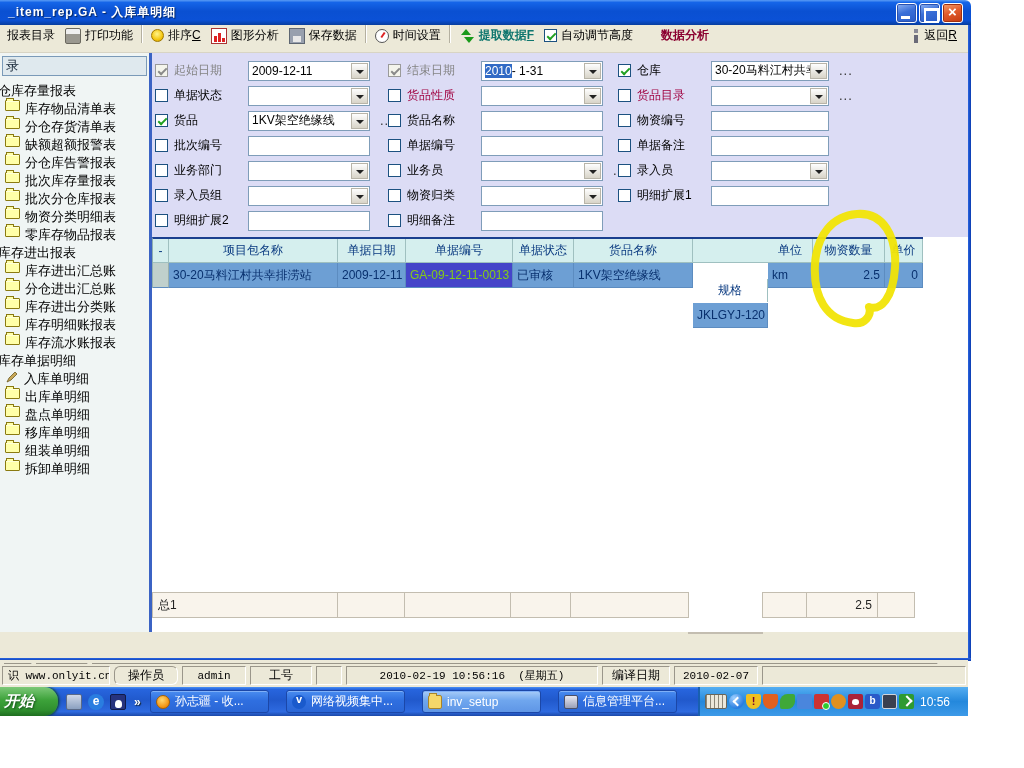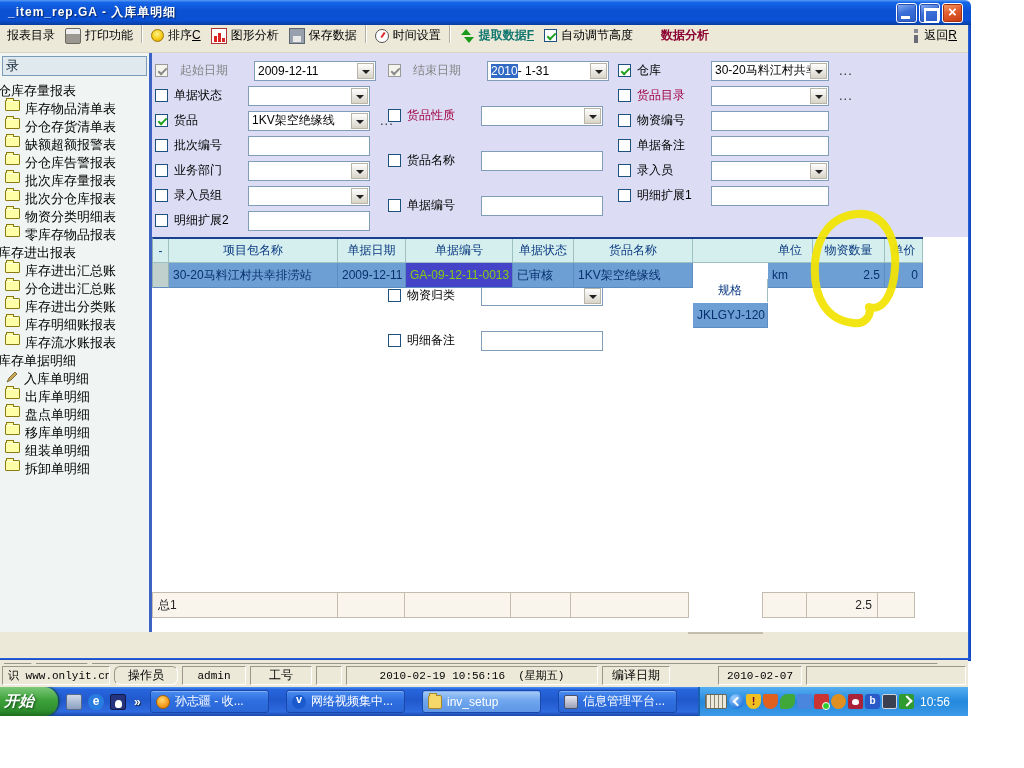--- a/index.html
+++ b/index.html
@@ -55,26 +55,26 @@
   .tree-group{height:18px;line-height:18px;white-space:nowrap;margin-left:-2px;}
   .tree-item{display:flex;align-items:flex-start;gap:5px;height:18px;padding-left:5px;white-space:nowrap;}
   .folder{width:15px;height:11px;background:#ffffa8;border:1px solid #8a7a10;border-radius:1px;position:relative;flex:none;box-shadow:inset 0 1px 0 #ffffd8;}
   .folder::before{content:"";position:absolute;top:-3px;left:0px;width:6px;height:2px;background:#ffffa8;border:1px solid #8a7a10;border-bottom:none;}
   .splitter{position:absolute;left:149px;top:0;width:3px;height:579px;background:#3b63c4;}
   .rightpanel{position:absolute;left:152px;top:0;width:816px;height:579px;background:#fff;}
   
   .filterpanel{position:absolute;left:0;top:0;width:816px;height:184px;background:#dcdcf5;padding-top:5px;}
   .fcol{position:absolute;top:5px;display:flex;flex-direction:column;}
   .fcol1{left:3px;}
-  .fcol2{left:236px;gap:20px;}
+  .fcol2{left:236px;}
   .fcol3{left:466px;}
   .frow{display:flex;align-items:center;height:25px;gap:6px;}
   .flabel{width:68px;font-size:12px;white-space:nowrap;overflow:hidden;}
   .flabel.red{color:#a00040;}
-  .flabel.dis{color:#848484;margin-left:6px;}
+  .flabel.dis{color:#848484;}
   .ctrl{height:20px;background:#fff;border:1px solid #7f9db9;font-size:12px;display:flex;align-items:center;padding:0 3px;white-space:nowrap;overflow:hidden;position:relative;}
   .ctrl.w1{width:122px;}
   .ctrl.w3{width:118px;}
   .dd{padding-right:17px;}
   .dd::before{content:"";position:absolute;right:1px;top:1px;bottom:1px;width:15px;background:linear-gradient(#fefefe,#d8d4c8);border:1px solid #b8b4a8;}
   .dd::after{content:"";position:absolute;right:5px;top:8px;border-left:4px solid transparent;border-right:4px solid transparent;border-top:4px solid #222;}
   .selhl{background:#316ac5;color:#fff;}
   .dots{font-size:13px;color:#333;margin-left:4px;letter-spacing:1px;}
   
   .grid{position:absolute;left:0;top:184px;width:771px;border-top:2px solid #1a3f8e;border-left:1px solid #8fb0b0;}
@@ -98,21 +98,21 @@
   .scount-label{width:28px;}
   .scount{width:52px;justify-content:center;}
   .smsg{flex:1;color:#0000cc;margin-right:26px;}
   .grip{position:absolute;right:6px;bottom:5px;width:16px;height:16px;background:repeating-linear-gradient(135deg,transparent 0 3px,#b0ac9e 3px 5px,#fff 5px 7px);}
   
   .infobar{position:absolute;left:0;top:664px;width:968px;height:23px;background:#ece9d8;display:flex;align-items:center;padding:1px 2px;gap:4px;}
   .icell{height:19px;border:1px solid;border-color:#9a968a #fff #fff #9a968a;display:flex;align-items:center;font-size:12px;padding:0 5px;overflow:hidden;white-space:pre;}
   .mono{font-family:"Liberation Mono",monospace;font-size:11px;}
   .iw1{width:108px;}.iw2{width:64px;justify-content:center;border-radius:6px;}.iw3{width:64px;justify-content:center;}
   .iw4{width:62px;justify-content:center;}.iw5{width:26px;}.iw6{width:252px;justify-content:center;}
-  .iw7{width:68px;justify-content:center;}.iw8{width:84px;justify-content:center;margin-left:44px;}.iw9{flex:1;}
+  .iw7{width:68px;justify-content:center;}.iw8{width:84px;justify-content:center;}.iw9{flex:1;}
   
   .taskbar{position:absolute;left:0;top:687px;width:968px;height:29px;
     background:linear-gradient(180deg,#4a90f4 0%,#2765de 8%,#2159cc 45%,#2e6ae0 85%,#1c49a8 100%);overflow:hidden;}
   .startbtn{position:absolute;left:0;top:0;height:29px;width:58px;border-radius:0 14px 14px 0;
     background:linear-gradient(180deg,#7cc878 0%,#3da23a 45%,#2f8f2e 80%,#1e6e20 100%);
     box-shadow:1px 0 3px #0a3a12;display:flex;align-items:center;}
   .starttext{color:#fff;font-style:italic;font-weight:bold;font-size:15px;margin-left:4px;text-shadow:1px 1px 2px #14501a;}
   .quicklaunch{position:absolute;left:62px;top:0;height:29px;display:flex;align-items:center;gap:6px;padding-left:4px;}
   .ql{width:16px;height:16px;border-radius:2px;}
   .ql-a{background:linear-gradient(#cfd8e8,#8ba0c0);border:1px solid #5a6a88;}

